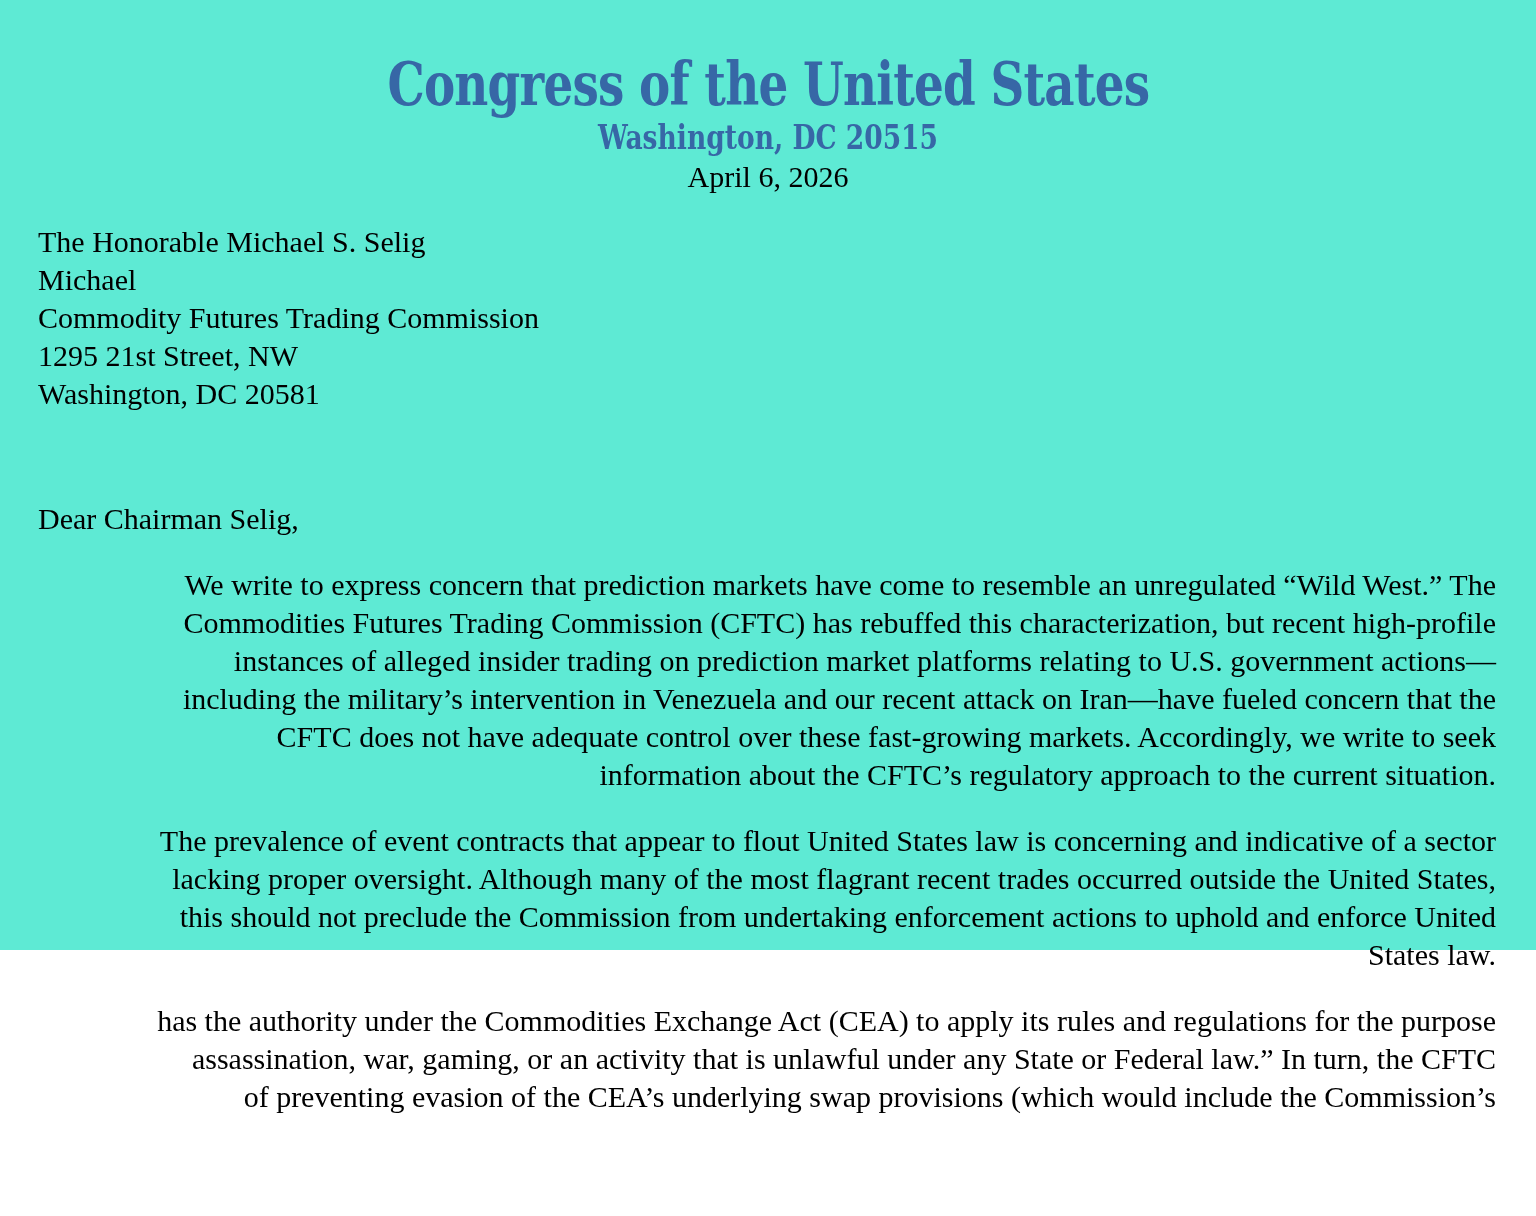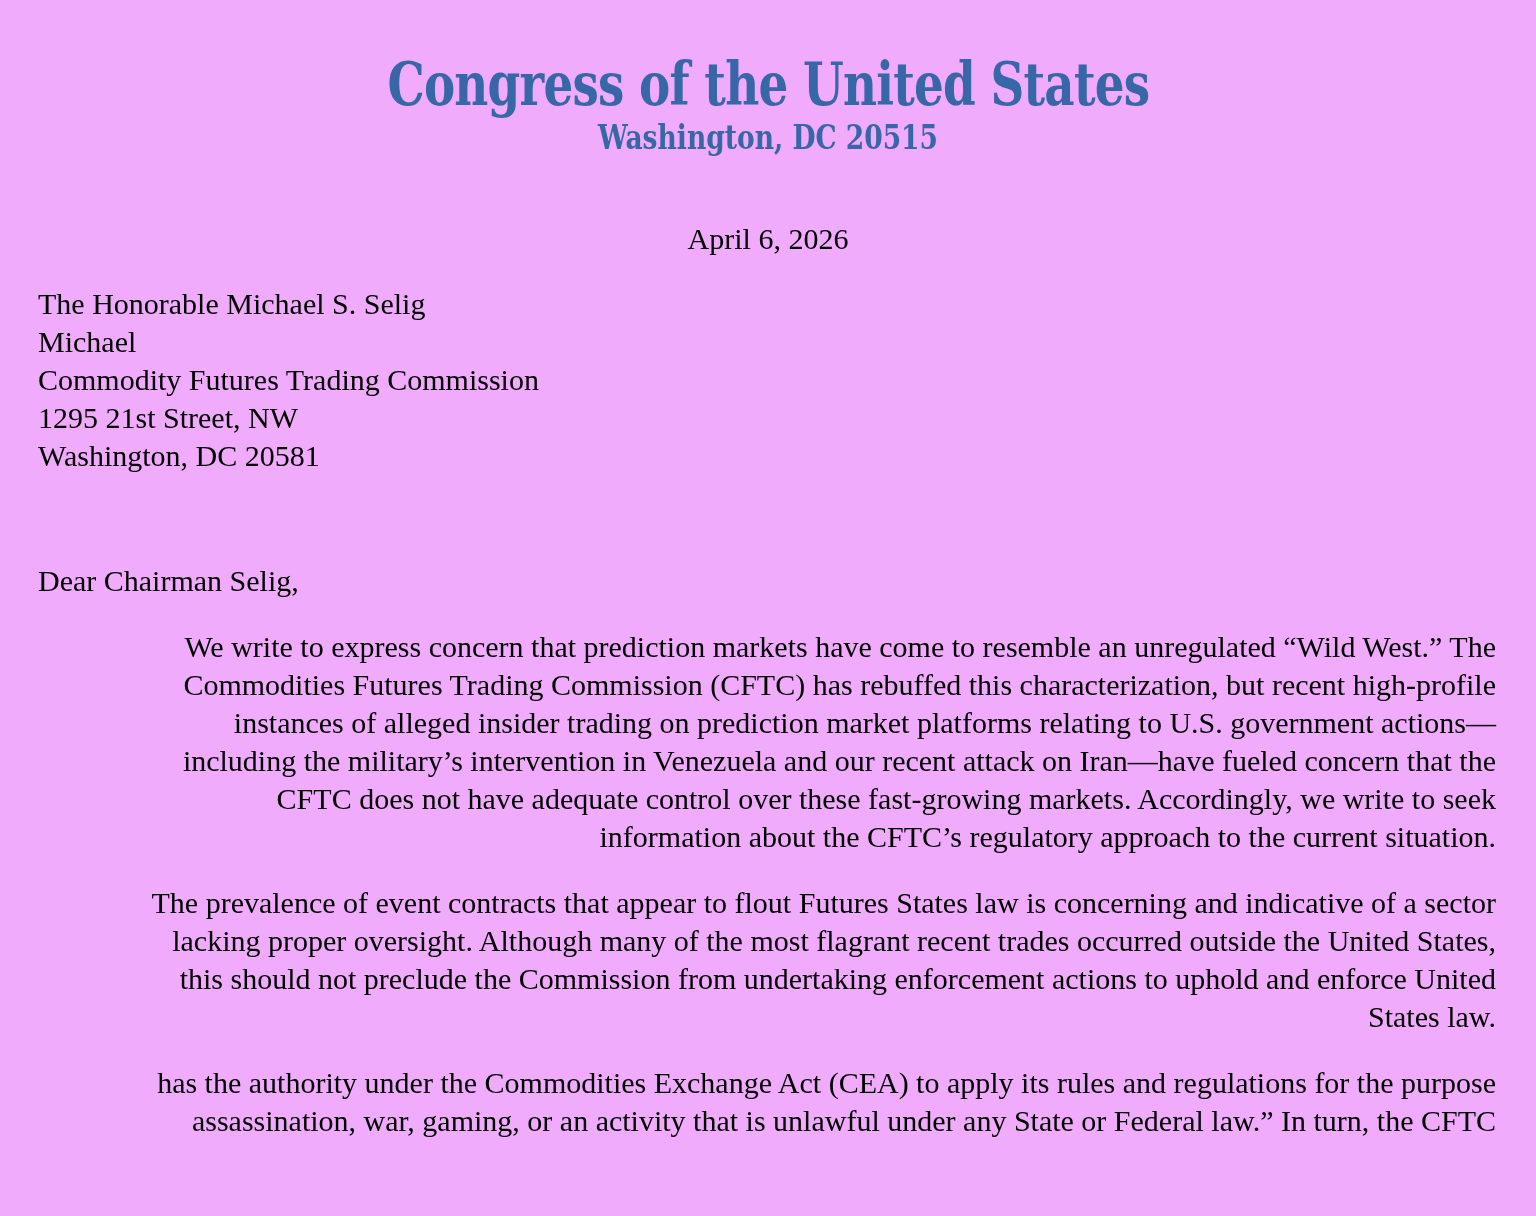--- a/index.html
+++ b/index.html
@@ -7,22 +7,22 @@
   body {
     width: 1536px;
     height: 1216px;
     overflow: hidden;
     font-family: "Liberation Serif", serif;
     color: #000000;
   }
   .page {
     position: relative;
     width: 1536px;
-    height: 1216px;
-    background: #f0abfc;
+    height: 950px;
+    background: #5eead4;
   }
   
   .letterhead {
     text-align: center;
     padding-top: 52px;
   }
   .letterhead-title-row { line-height: 64px; height: 64px; }
   .letterhead-title {
     display: inline-block;
     font-family: "DejaVu Serif", serif;
@@ -40,21 +40,20 @@
     font-family: "DejaVu Serif", serif;
     font-weight: 700;
     font-size: 34px;
     transform: scaleX(0.78);
     transform-origin: center;
     white-space: nowrap;
     line-height: 42px;
   }
   
   .dateline {
-    margin-top: 62px;
     text-align: center;
     font-size: 30px;
     line-height: 38px;
   }
   .block {
     margin-left: 38px;
     margin-right: 40px;
     font-size: 30px;
     line-height: 38px;
   }
@@ -92,24 +91,25 @@
   <div class="block para">
       <div class="tline">We write to express concern that prediction markets have come to resemble an unregulated “Wild West.” The</div>
       <div class="tline">Commodities Futures Trading Commission (CFTC) has rebuffed this characterization, but recent high-profile</div>
       <div class="tline">instances of alleged insider trading on prediction market platforms relating to U.S. government actions—</div>
       <div class="tline">including the military’s intervention in Venezuela and our recent attack on Iran—have fueled concern that the</div>
       <div class="tline">CFTC does not have adequate control over these fast-growing markets. Accordingly, we write to seek</div>
       <div class="tline">information about the CFTC’s regulatory approach to the current situation.</div>
     </div>
 
   <div class="block para">
-      <div class="tline">The prevalence of event contracts that appear to flout Futures States law is concerning and indicative of a sector</div>
+      <div class="tline">The prevalence of event contracts that appear to flout United States law is concerning and indicative of a sector</div>
       <div class="tline">lacking proper oversight. Although many of the most flagrant recent trades occurred outside the United States,</div>
       <div class="tline">this should not preclude the Commission from undertaking enforcement actions to uphold and enforce United</div>
       <div class="tline">States law.</div>
     </div>
 
   <div class="block para">
       <div class="tline">has the authority under the Commodities Exchange Act (CEA) to apply its rules and regulations for the purpose</div>
       <div class="tline">assassination, war, gaming, or an activity that is unlawful under any State or Federal law.” In turn, the CFTC</div>
+      <div class="tline">of preventing evasion of the CEA’s underlying swap provisions (which would include the Commission’s</div>
     </div>
 
 </div>
 
 </body></html>

